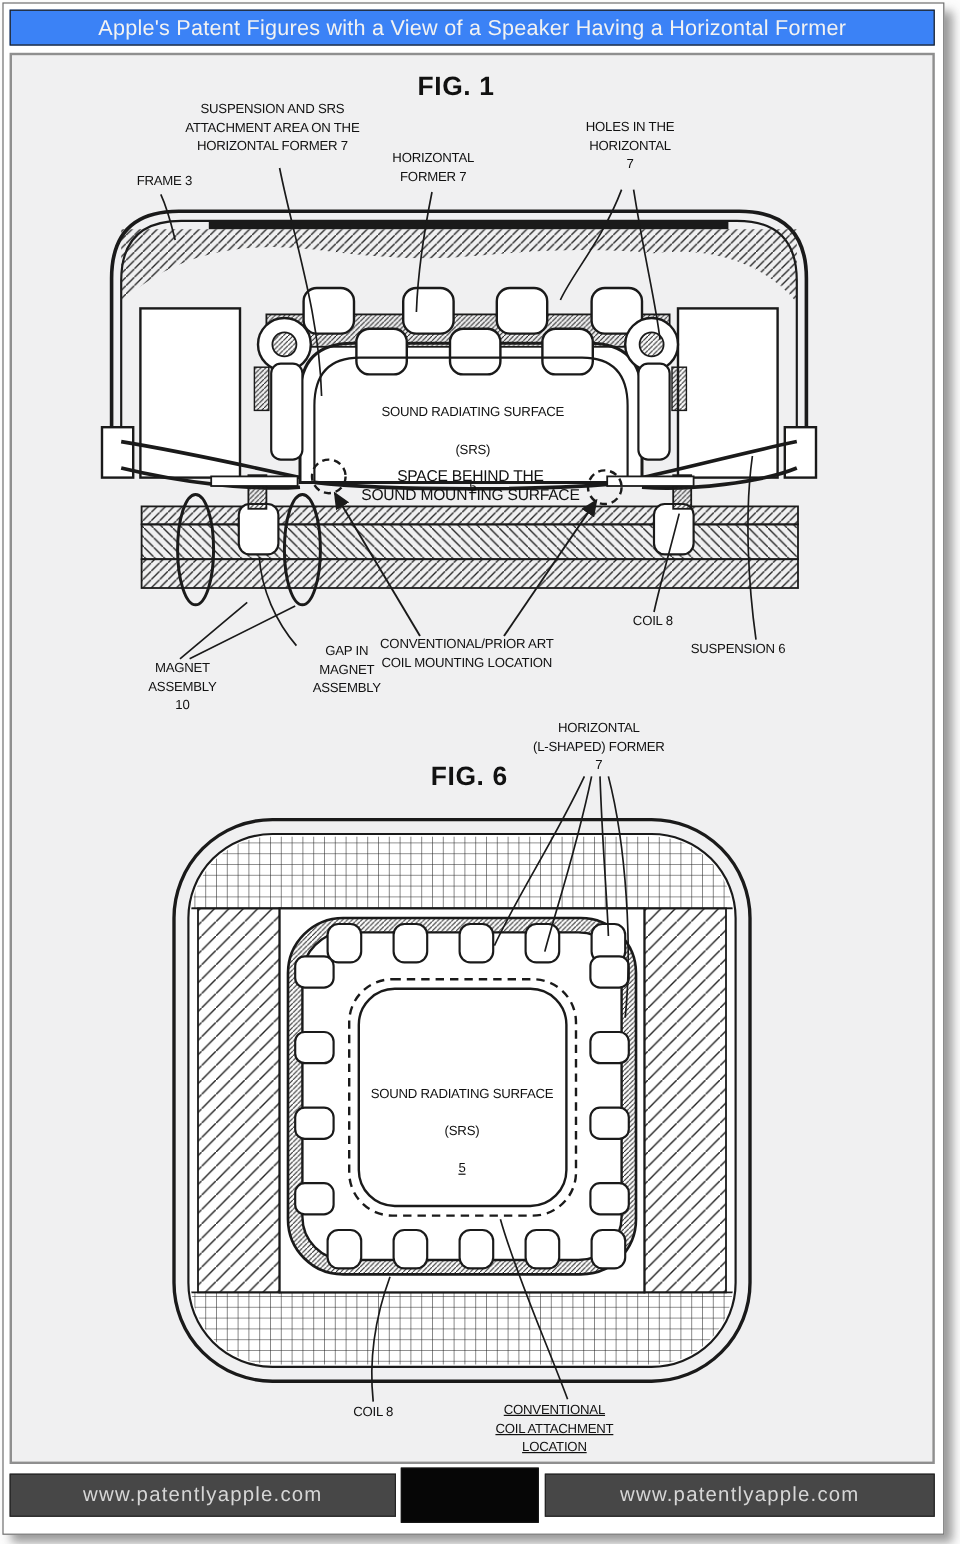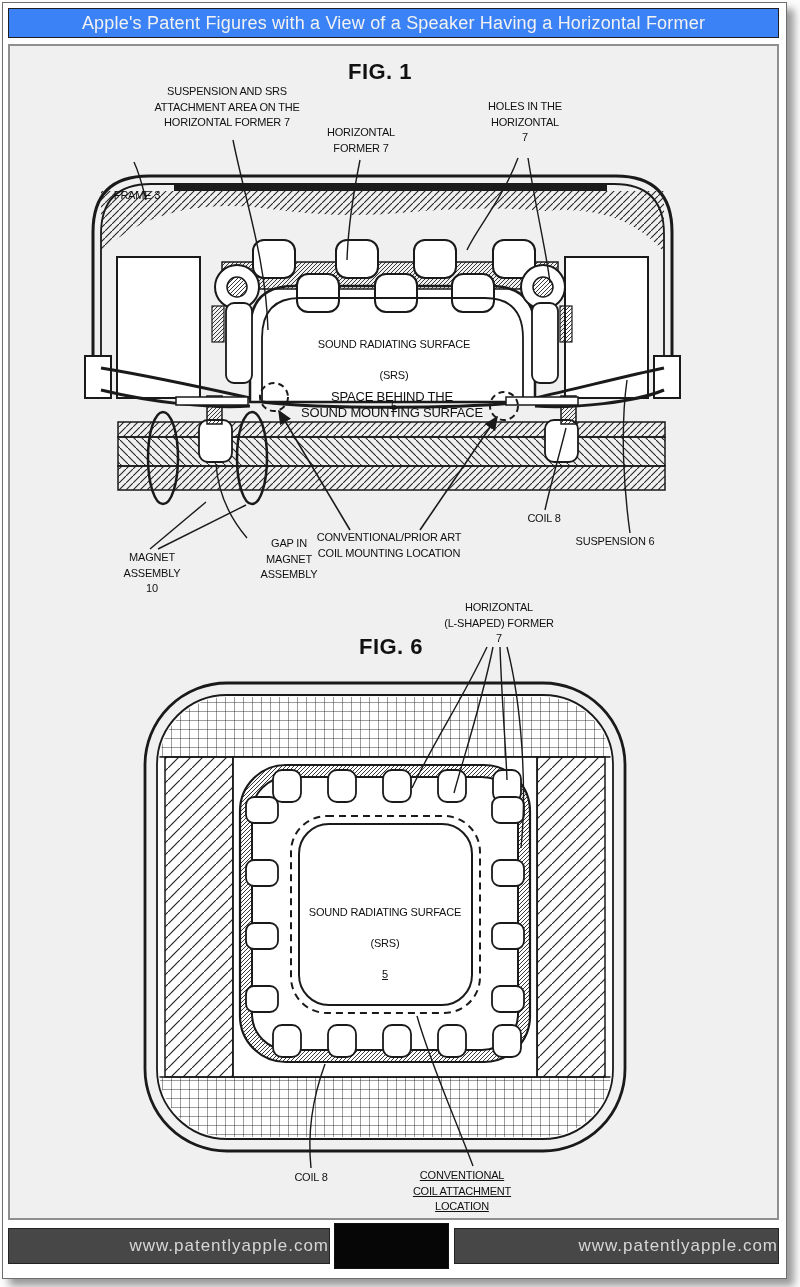--- a/index.html
+++ b/index.html
@@ -27,21 +27,21 @@
   .lbl{
     position:absolute;transform:translateX(-50%);
     color:#111;font-size:11px;line-height:15.5px;text-align:center;
     white-space:pre-line;letter-spacing:-0.2px;
   }
   .fig-title{font-weight:bold;font-size:22px;letter-spacing:.5px;white-space:nowrap;}
   .srs-num{text-decoration:underline;}
   .footer-bar{
     position:absolute;top:1228px;height:36px;background:#474747;
     border:1px solid #242424;box-sizing:border-box;
-    display:flex;align-items:center;justify-content:flex-end;
+    display:flex;align-items:center;justify-content:center;
     color:#d6d6d6;font-size:17px;letter-spacing:1px;white-space:nowrap;
   }
   .footer-left{left:8px;width:322px;}
   .footer-right{left:454px;width:325px;}
   .logo-box{
     position:absolute;left:334px;top:1223px;width:115px;height:46px;
     background:#060606;border:1px solid #111;box-sizing:border-box;overflow:hidden;
   }
 </style>
 </head>
@@ -211,21 +211,21 @@
     <circle cx="391" cy="1240" r="6" fill="#6b1515" stroke="#c08040" stroke-width="1"></circle>
     <path d="M391,1250 L363,1240 M391,1250 L419,1240 M391,1252 L361,1254 M391,1252 L421,1254
              M388,1256 L372,1278 M394,1256 L410,1278 M388,1256 L380,1280 M394,1256 L402,1280" stroke="#9a5a24" stroke-width="1.2" fill="none"></path>
   </g>
 </svg>
 
 <div class="lbl fig-title" style="left:380px;top:64px;">FIG. 1</div>
 <div class="lbl" style="left:227px;top:84px;">SUSPENSION AND SRS
 ATTACHMENT AREA ON THE
 HORIZONTAL FORMER 7</div>
-<div class="lbl" style="left:137px;top:144px;margin-top:44px;">FRAME 3</div>
+<div class="lbl" style="left:137px;top:144px;">FRAME 3</div>
 <div class="lbl" style="left:361px;top:125px;">HORIZONTAL
 FORMER 7</div>
 <div class="lbl" style="left:525px;top:99px;">HOLES IN THE
 HORIZONTAL
 7</div>
 <div class="lbl" style="left:394px;top:321px;">
   <div>SOUND RADIATING SURFACE</div>
   <div>(SRS)</div>
   <div class="srs-num">5</div>
 </div>

